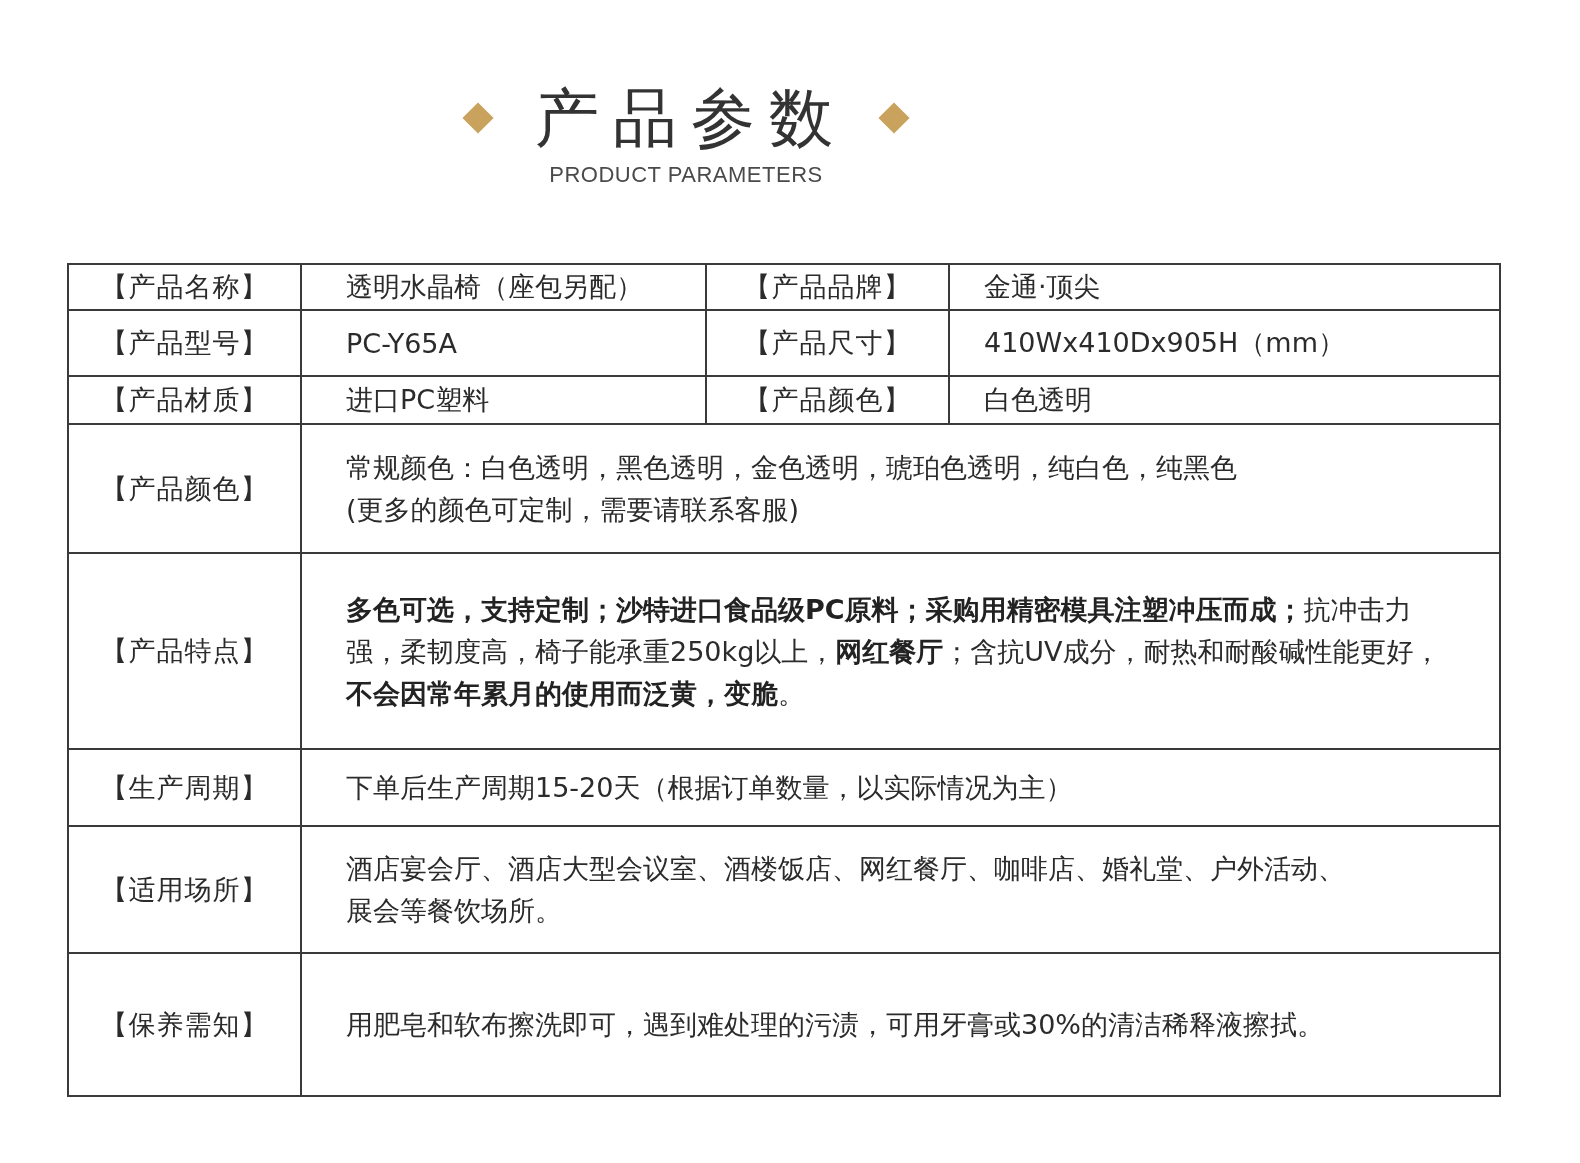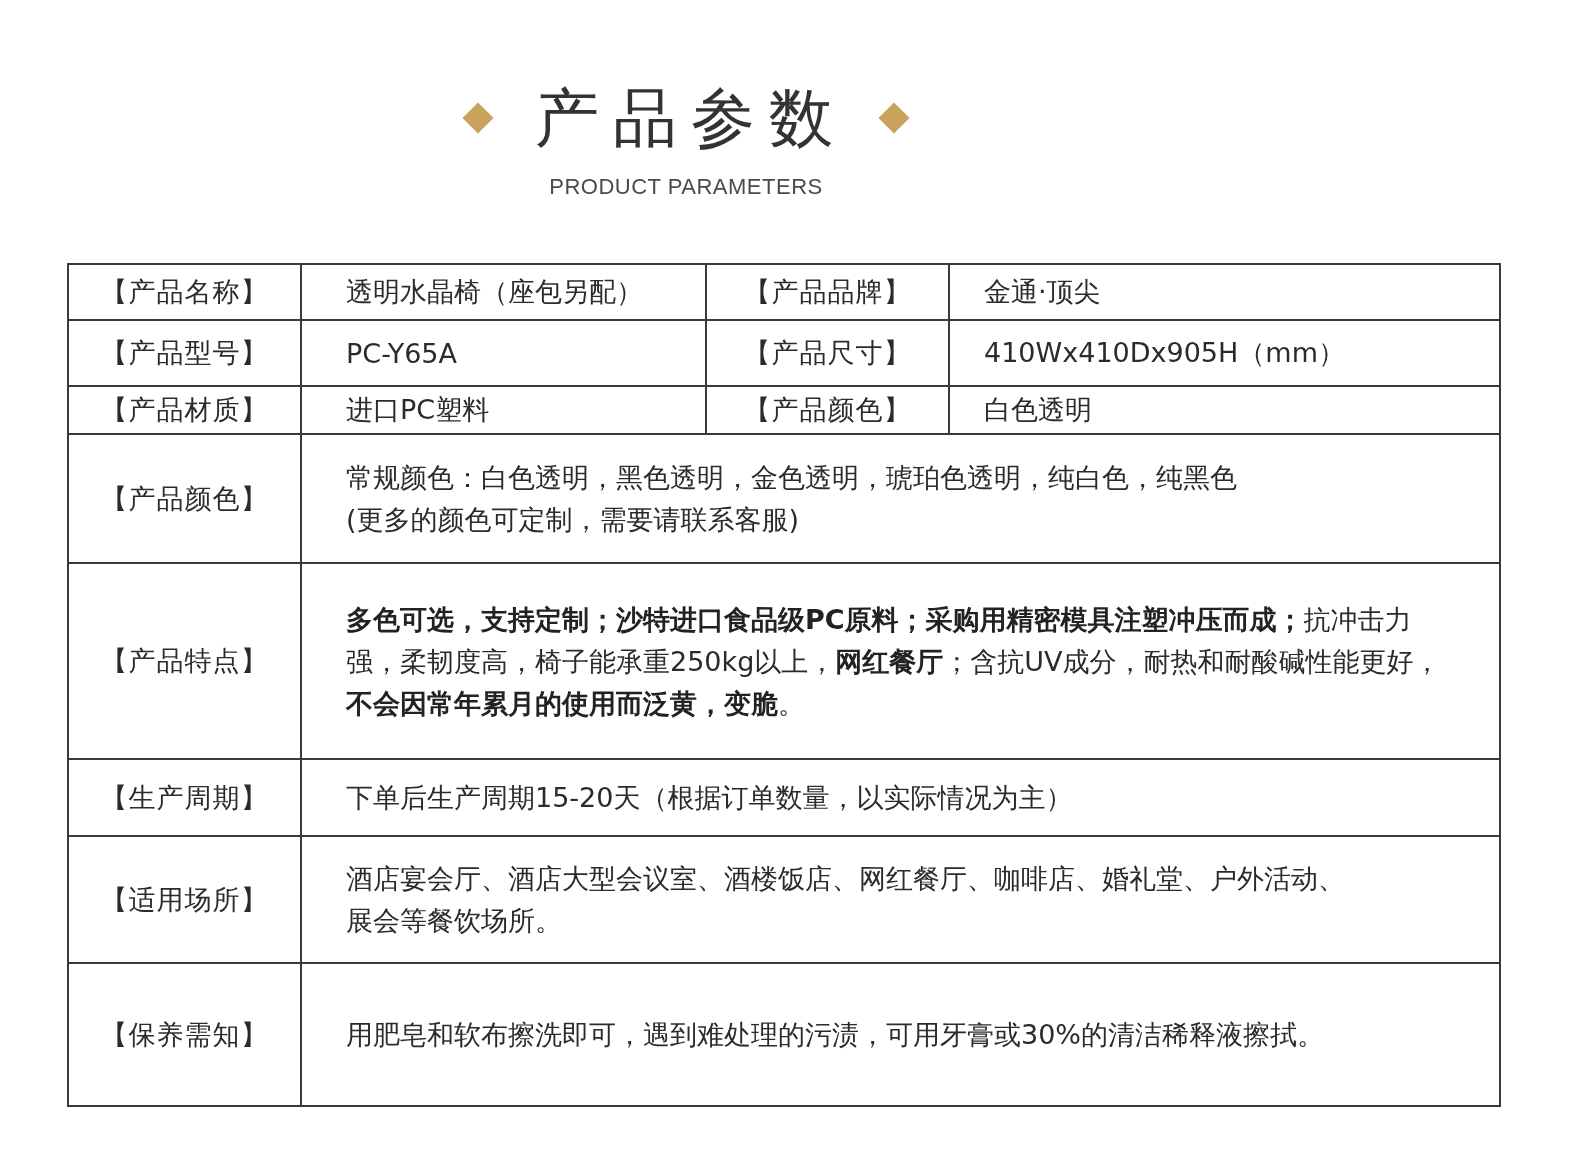--- a/index.html
+++ b/index.html
@@ -4,21 +4,21 @@
   <style>
     html, body { margin: 0; padding: 0; background: #ffffff; }
     body { width: 1580px; height: 1163px; position: relative; overflow: hidden;
            font-family: "DejaVu Sans", "Liberation Sans", sans-serif; color: #2b2b2b; }
     .title-wrap { position: absolute; left: 0; top: 78px; width: 1372px; text-align: center; }
     .title-row { display: flex; justify-content: center; align-items: center; height: 80px; }
     .diamond { width: 22px; height: 22px; background: #c9a25e; transform: rotate(45deg); }
     .title { font-size: 64px; font-weight: 300; letter-spacing: 14px; color: #333333;
              margin: 0 36px 0 46px; line-height: 80px; }
     .subtitle { font-family: "Liberation Sans", sans-serif; font-size: 22px; color: #4a4a4a;
-                letter-spacing: 0.5px; margin-top: 16px; }
+                letter-spacing: 0.5px; margin-top: 4px; }
 
     table.params { position: absolute; left: 67px; top: 263px; width: 1432px;
                    border-collapse: collapse; table-layout: fixed; }
     table.params td { border: 2px solid #3a3a3a; font-size: 27px; color: #2b2b2b;
                       vertical-align: middle; padding: 0; }
     td.label { text-align: center; letter-spacing: 1px; }
     td.value { padding-left: 44px !important; padding-right: 20px !important; }
     td.value-right { padding-left: 34px !important; }
     .line { line-height: 42px; }
     .bold { font-weight: bold; color: #222; }
@@ -37,21 +37,21 @@
 </div>
 
 <table class="params">
   <colgroup>
       <col class="c1">
       <col class="c2">
       <col class="c3">
       <col class="c4">
     </colgroup>
   <tbody>
-      <tr style="height:56px">
+      <tr style="height:46px">
     <td class="label">【产品名称】</td>
     <td class="value">透明水晶椅（座包另配）</td>
     <td class="label">【产品品牌】</td>
     <td class="value value-right">金通·顶尖</td>
   </tr>
   <tr style="height:66px">
     <td class="label">【产品型号】</td>
     <td class="value">PC-Y65A</td>
     <td class="label">【产品尺寸】</td>
     <td class="value value-right">410Wx410Dx905H（mm）</td>

